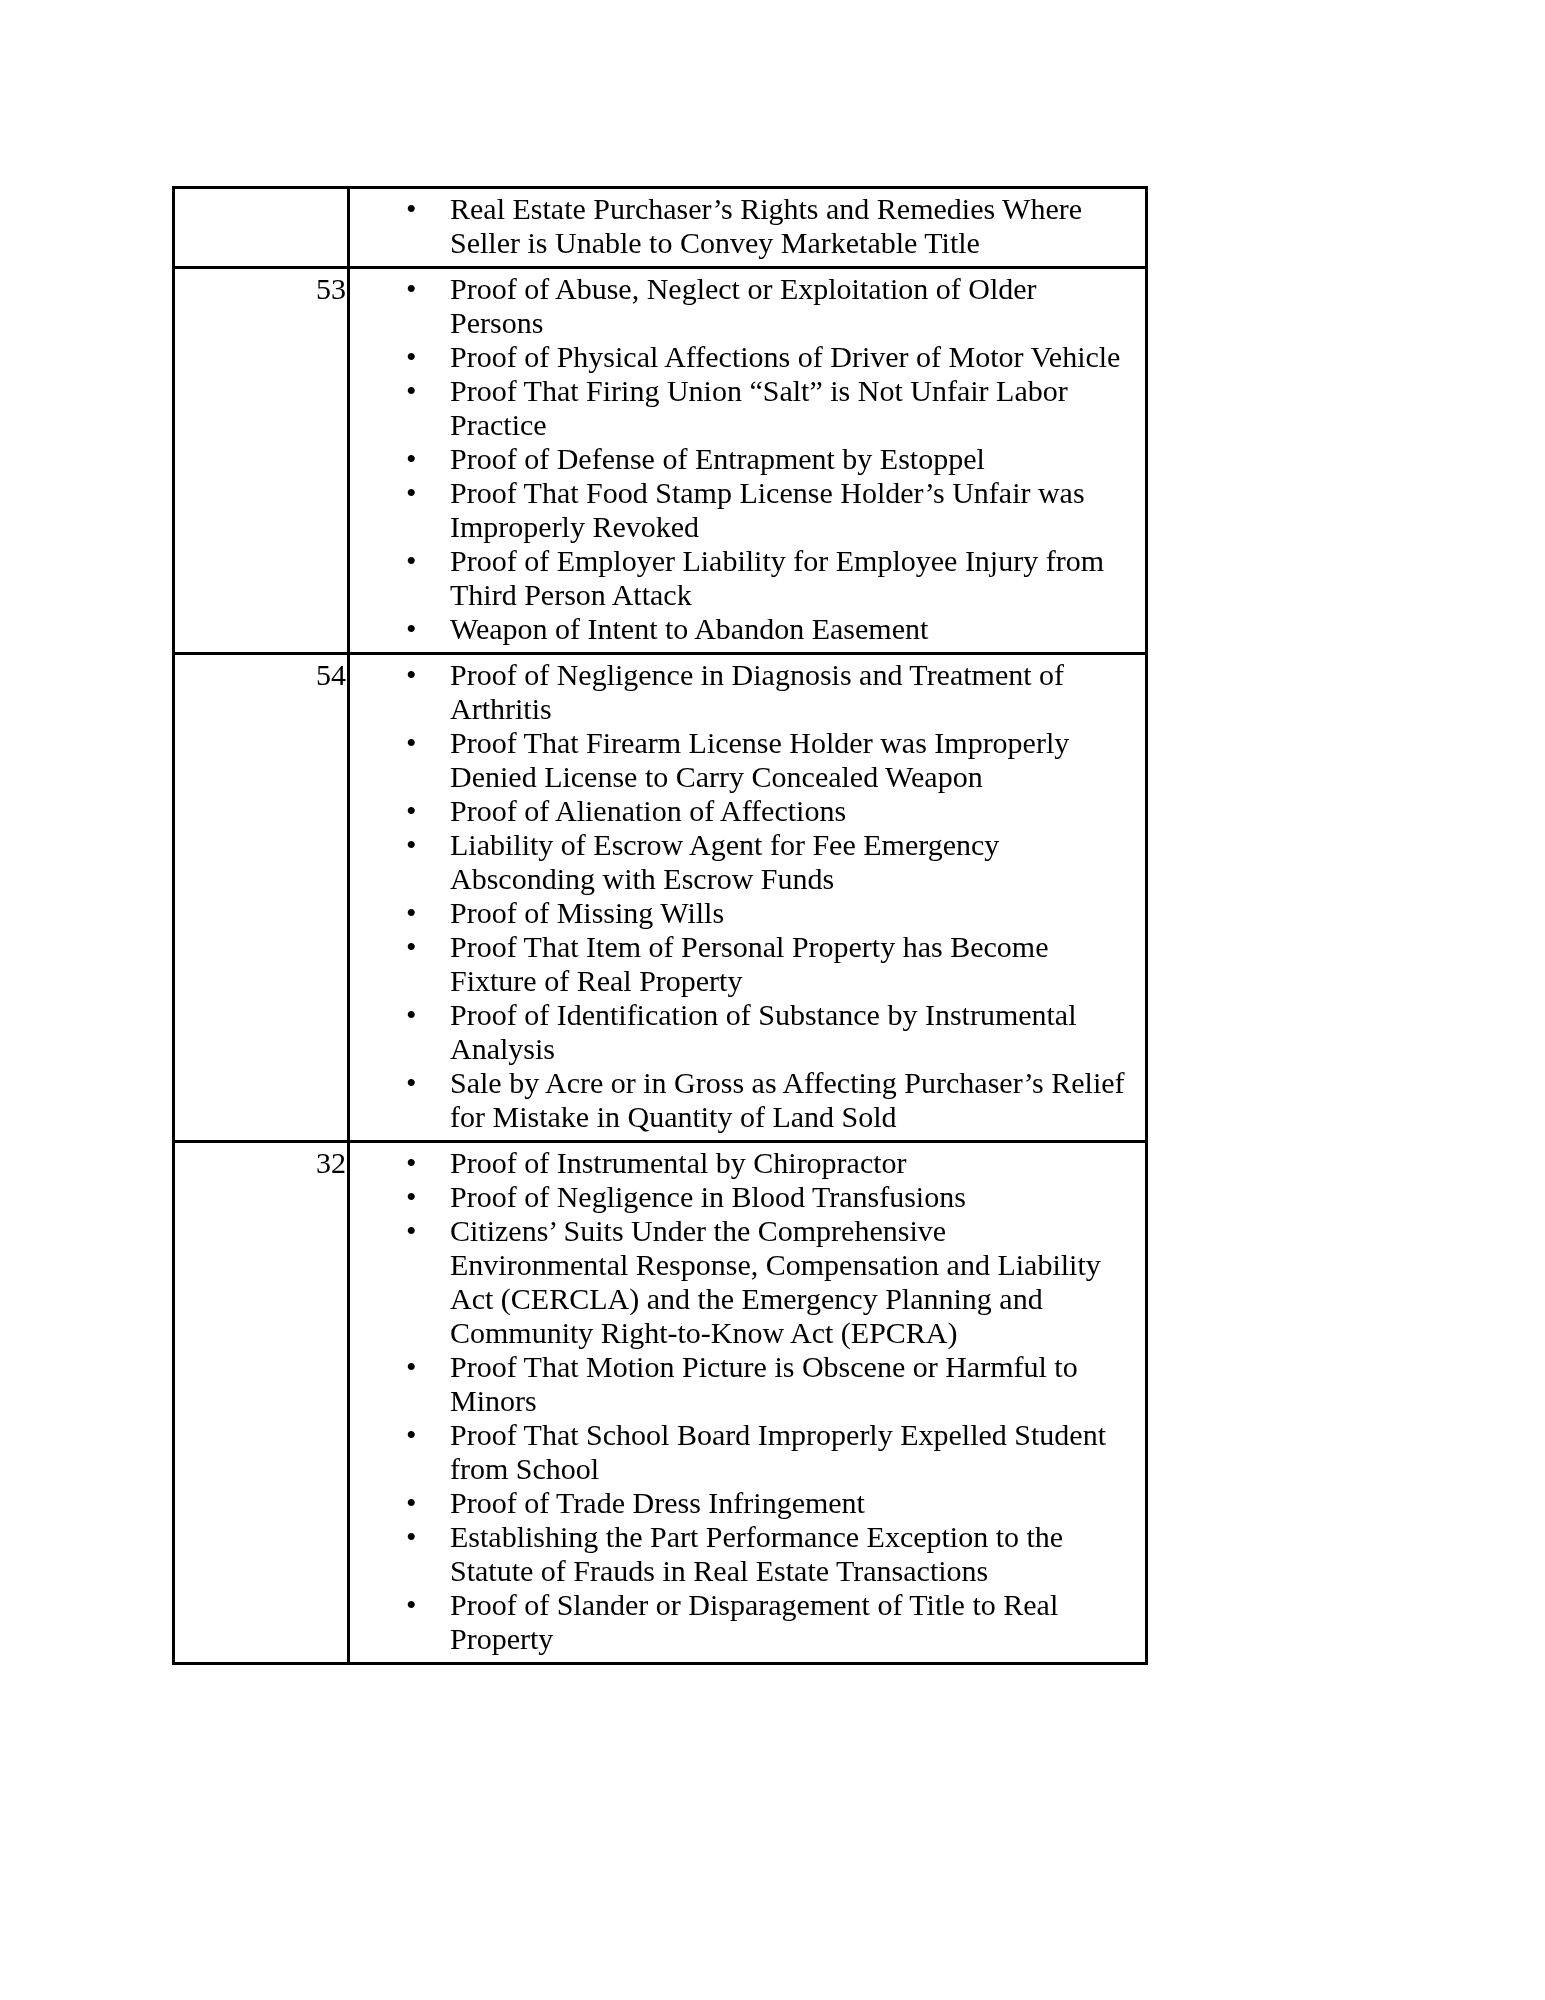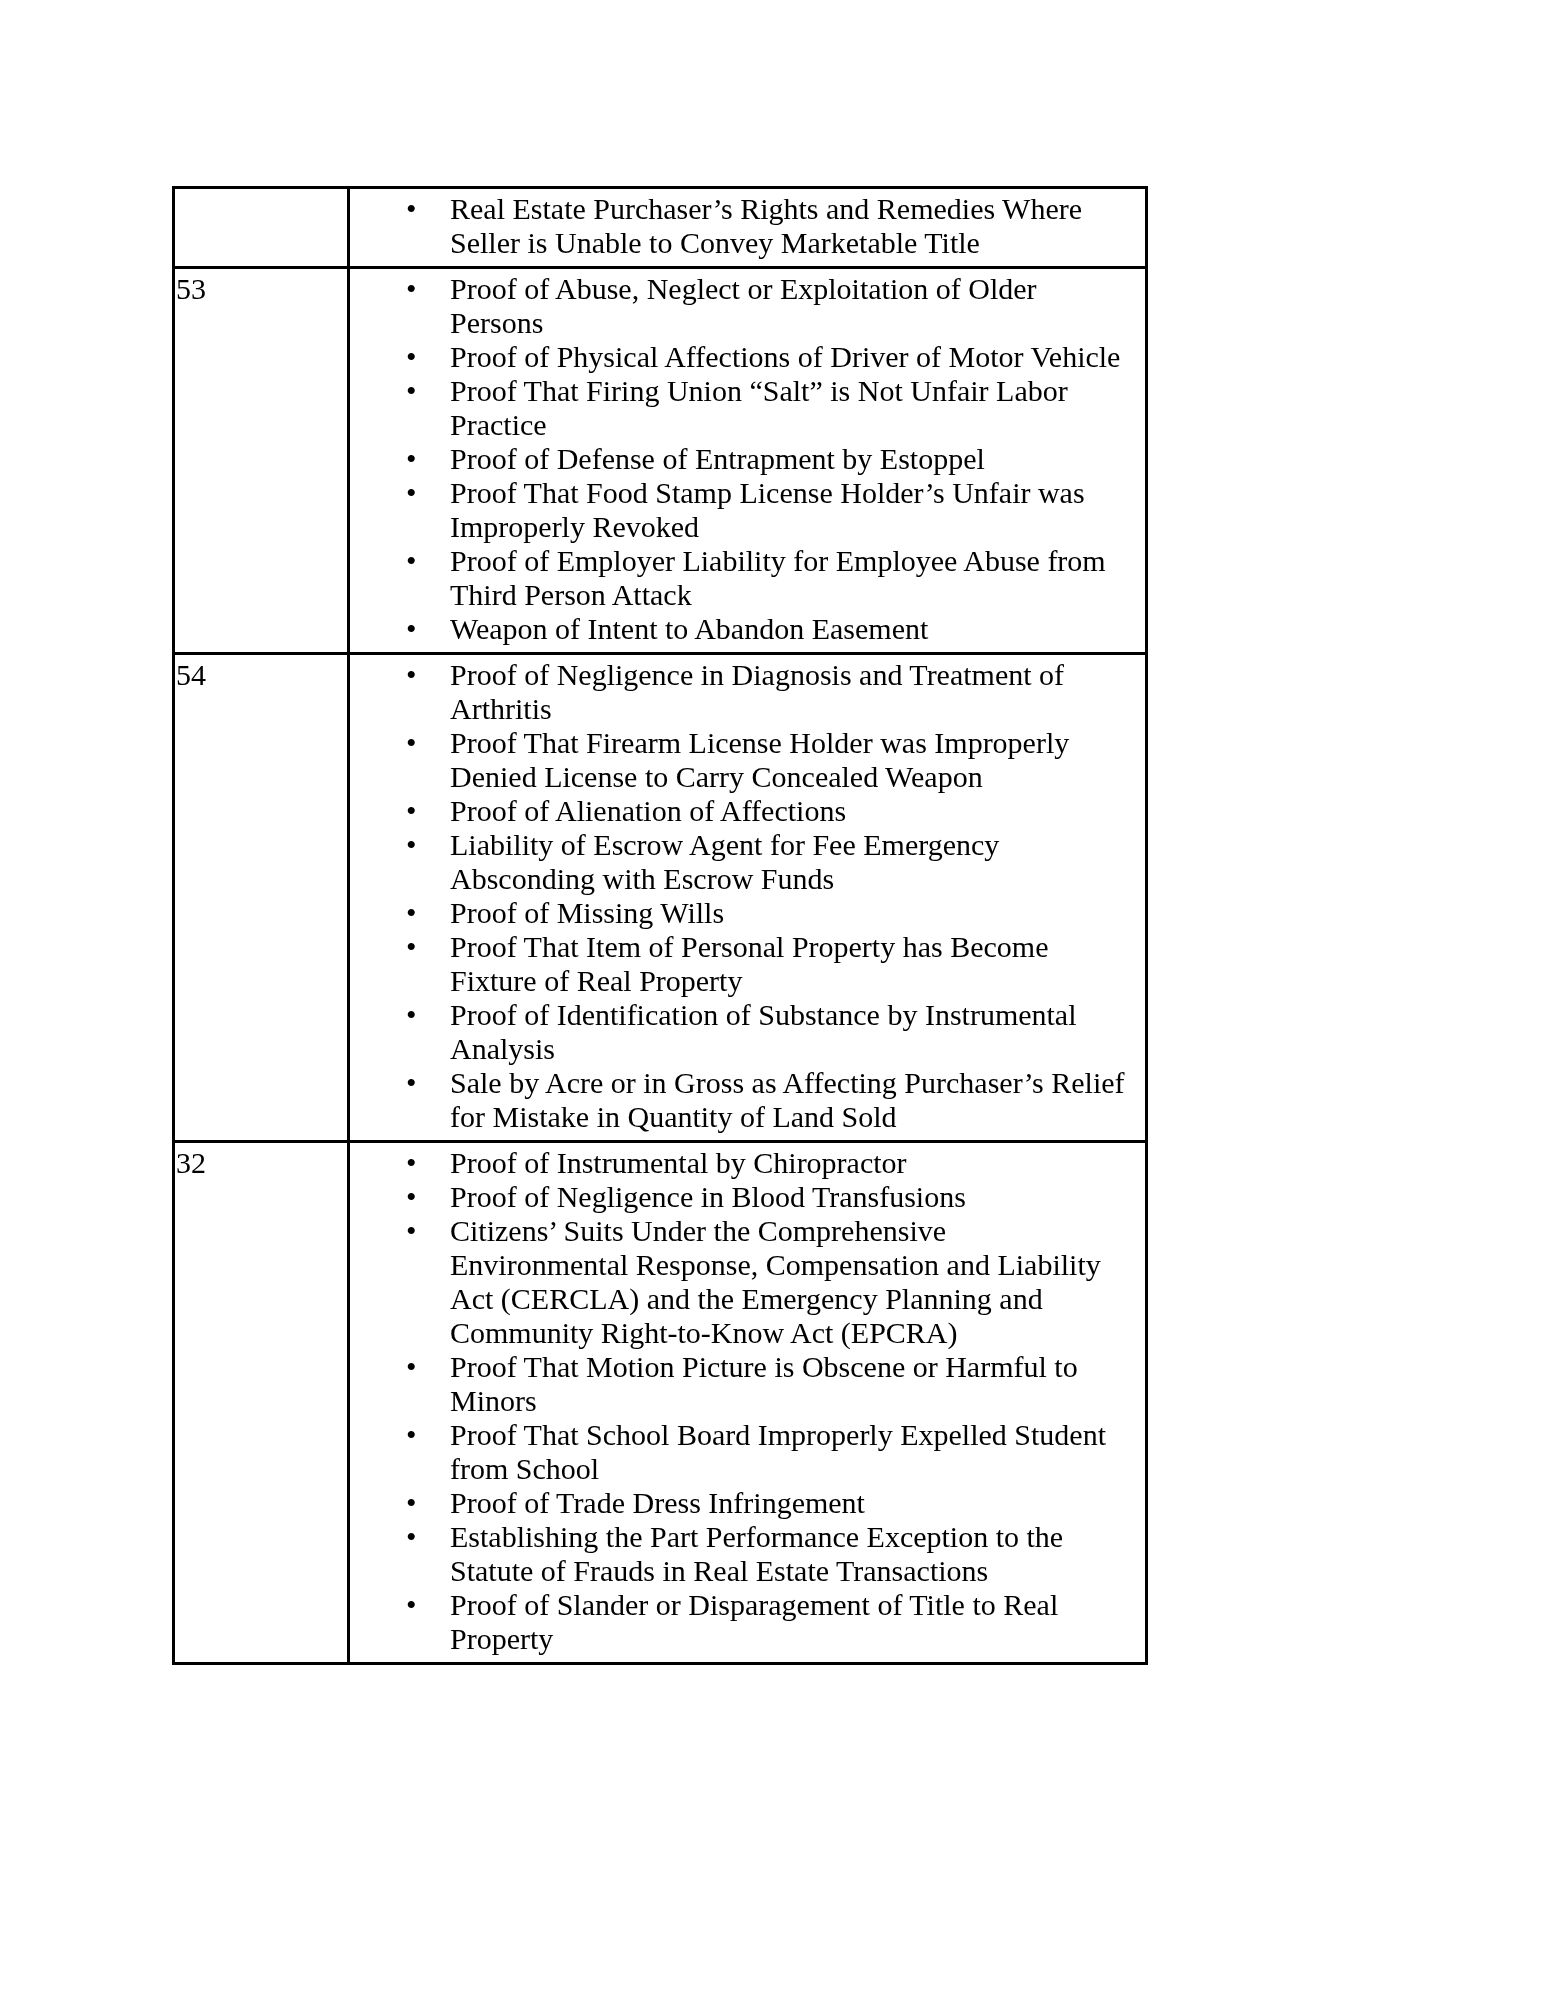--- a/index.html
+++ b/index.html
@@ -26,21 +26,21 @@
     width: 976px;
     border-collapse: collapse;
     table-layout: fixed;
   }
   table.doc-table td {
     border: 3px solid #000000;
     vertical-align: top;
   }
   td.num-cell {
     width: 170px;
-    text-align: left;
+    text-align: right;
     font-size: 30px;
     line-height: 34px;
     padding-top: 3px;
   }
   td.list-cell {
     padding: 3px 20px 6px 0;
   }
   ul.topic-list {
     margin: 0;
     padding: 0;
@@ -75,21 +75,21 @@
         </tr>
         <tr>
           <td class="num-cell"><span>53</span></td>
           <td class="list-cell">
             <ul class="topic-list">
               <li><span class="bullet">•</span><span class="topic-text">Proof of Abuse, Neglect or Exploitation of Older Persons</span></li>
               <li><span class="bullet">•</span><span class="topic-text">Proof of Physical Affections of Driver of Motor Vehicle</span></li>
               <li><span class="bullet">•</span><span class="topic-text">Proof That Firing Union “Salt” is Not Unfair Labor Practice</span></li>
               <li><span class="bullet">•</span><span class="topic-text">Proof of Defense of Entrapment by Estoppel</span></li>
               <li><span class="bullet">•</span><span class="topic-text">Proof That Food Stamp License Holder’s Unfair was Improperly Revoked</span></li>
-              <li><span class="bullet">•</span><span class="topic-text">Proof of Employer Liability for Employee Abuse from Third Person Attack</span></li>
+              <li><span class="bullet">•</span><span class="topic-text">Proof of Employer Liability for Employee Injury from Third Person Attack</span></li>
               <li><span class="bullet">•</span><span class="topic-text">Weapon of Intent to Abandon Easement</span></li>
             </ul>
           </td>
         </tr>
         <tr>
           <td class="num-cell"><span>54</span></td>
           <td class="list-cell">
             <ul class="topic-list">
               <li><span class="bullet">•</span><span class="topic-text">Proof of Negligence in Diagnosis and Treatment of Arthritis</span></li>
               <li><span class="bullet">•</span><span class="topic-text">Proof That Firearm License Holder was Improperly Denied License to Carry Concealed Weapon</span></li>

